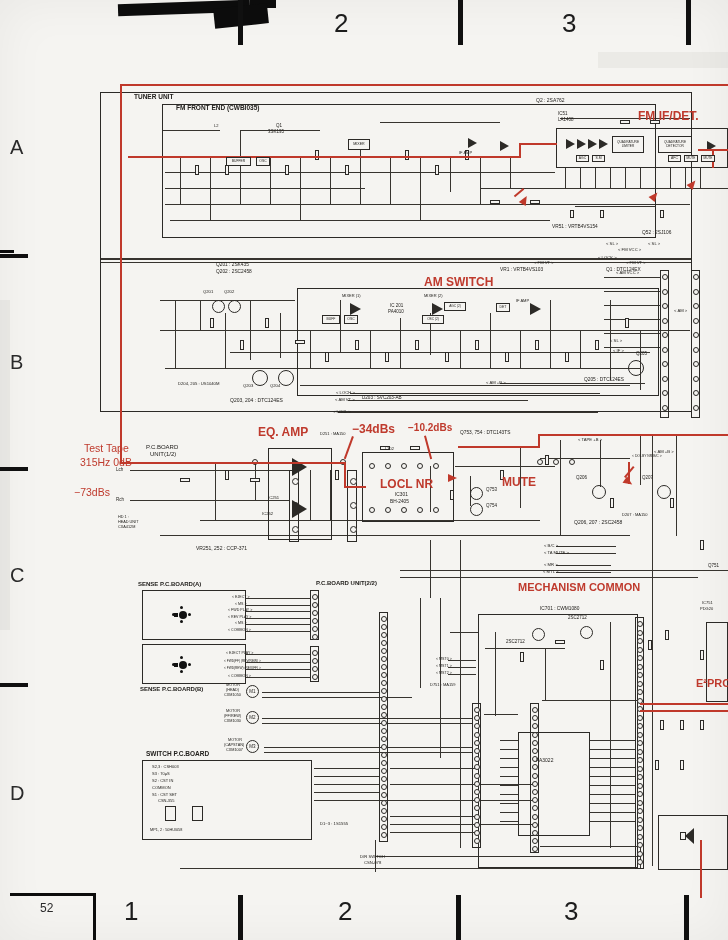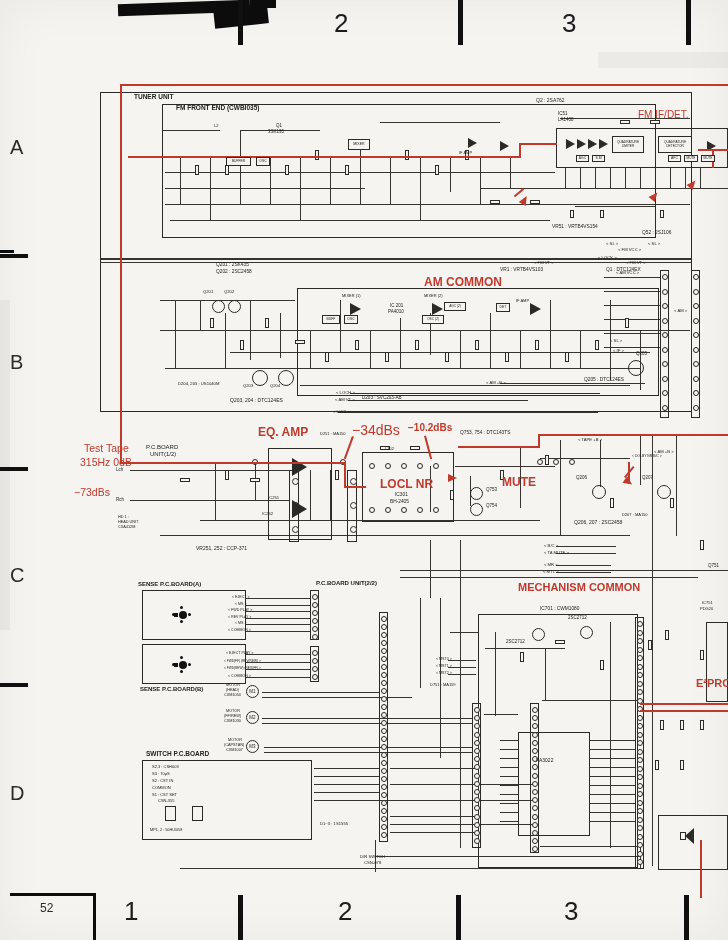--- a/index.html
+++ b/index.html
@@ -557,24 +557,24 @@
       <div class="lbl" style="left: 320px; top: 822px; font-size: 4.2px; font-weight: 400;">D1~3 : 1S1555</div>
       <div class="lbl" style="left: 360px; top: 855px; font-size: 4.2px; font-weight: 400;">D/R SWITCH</div>
       <div class="lbl" style="left: 364px; top: 861px; font-size: 4.2px; font-weight: 400;">CSN-078</div>
       <div class="lbl" style="left: 540px; top: 607px; font-size: 4.8px; font-weight: 400;">IC701 : CWM1080</div>
       <div class="lbl" style="left: 506px; top: 640px; font-size: 4.5px; font-weight: 400;">2SC2712</div>
       <div class="lbl" style="left: 568px; top: 616px; font-size: 4.5px; font-weight: 400;">2SC2712</div>
       <div class="lbl" style="left: 430px; top: 683px; font-size: 4px; font-weight: 400;">D751 : MA159</div>
       <div class="lbl" style="left: 536px; top: 758px; font-size: 5px; font-weight: 400;">PA3022</div>
       <div class="lbl" style="left: 702px; top: 601px; font-size: 4px; font-weight: 400;">IC751</div>
       <div class="lbl" style="left: 700px; top: 607px; font-size: 4px; font-weight: 400;">PDG20</div>
-      <div class="lbl red" style="left: 638px; top: 110px; font-size: 10px; font-weight: 400;">FM IF/DET.</div>
-      <div class="lbl red" style="left: 424px; top: 276px; font-size: 12px; font-weight: 700;">AM COMMON</div>
+      <div class="lbl red" style="left: 638px; top: 110px; font-size: 12px; font-weight: 700;">FM IF/DET.</div>
+      <div class="lbl red" style="left: 424px; top: 276px; font-size: 12px; font-weight: 700;">AM SWITCH</div>
       <div class="lbl red" style="left: 258px; top: 426px; font-size: 12px; font-weight: 700;">EQ. AMP</div>
-      <div class="lbl red" style="left: 352px; top: 423px; font-size: 14px; font-weight: 400;">−34dBs</div>
+      <div class="lbl red" style="left: 352px; top: 423px; font-size: 12px; font-weight: 700;">−34dBs</div>
       <div class="lbl red" style="left: 408px; top: 423px; font-size: 10px; font-weight: 700;">−10.2dBs</div>
       <div class="lbl red" style="left: 84px; top: 443px; font-size: 10.5px; font-weight: 400;">Test Tape</div>
       <div class="lbl red" style="left: 80px; top: 457px; font-size: 10.5px; font-weight: 400;">315Hz 0dB</div>
       <div class="lbl red" style="left: 74px; top: 487px; font-size: 10.5px; font-weight: 400;">−73dBs</div>
       <div class="lbl red" style="left: 380px; top: 478px; font-size: 12px; font-weight: 700;">LOCL NR</div>
       <div class="lbl red" style="left: 502px; top: 476px; font-size: 12px; font-weight: 700;">MUTE</div>
       <div class="lbl red" style="left: 518px; top: 582px; font-size: 11px; font-weight: 700;">MECHANISM COMMON</div>
       <div class="lbl red" style="left: 696px; top: 678px; font-size: 11px; font-weight: 700;">E²PRO</div>
       <div class="lbl" style="left: 618px; top: 248px; font-size: 4.2px;">&lt; FM VCC &gt;</div>
       <div class="lbl" style="left: 626px; top: 261px; font-size: 4.2px;">&lt; FM VT &gt;</div>

